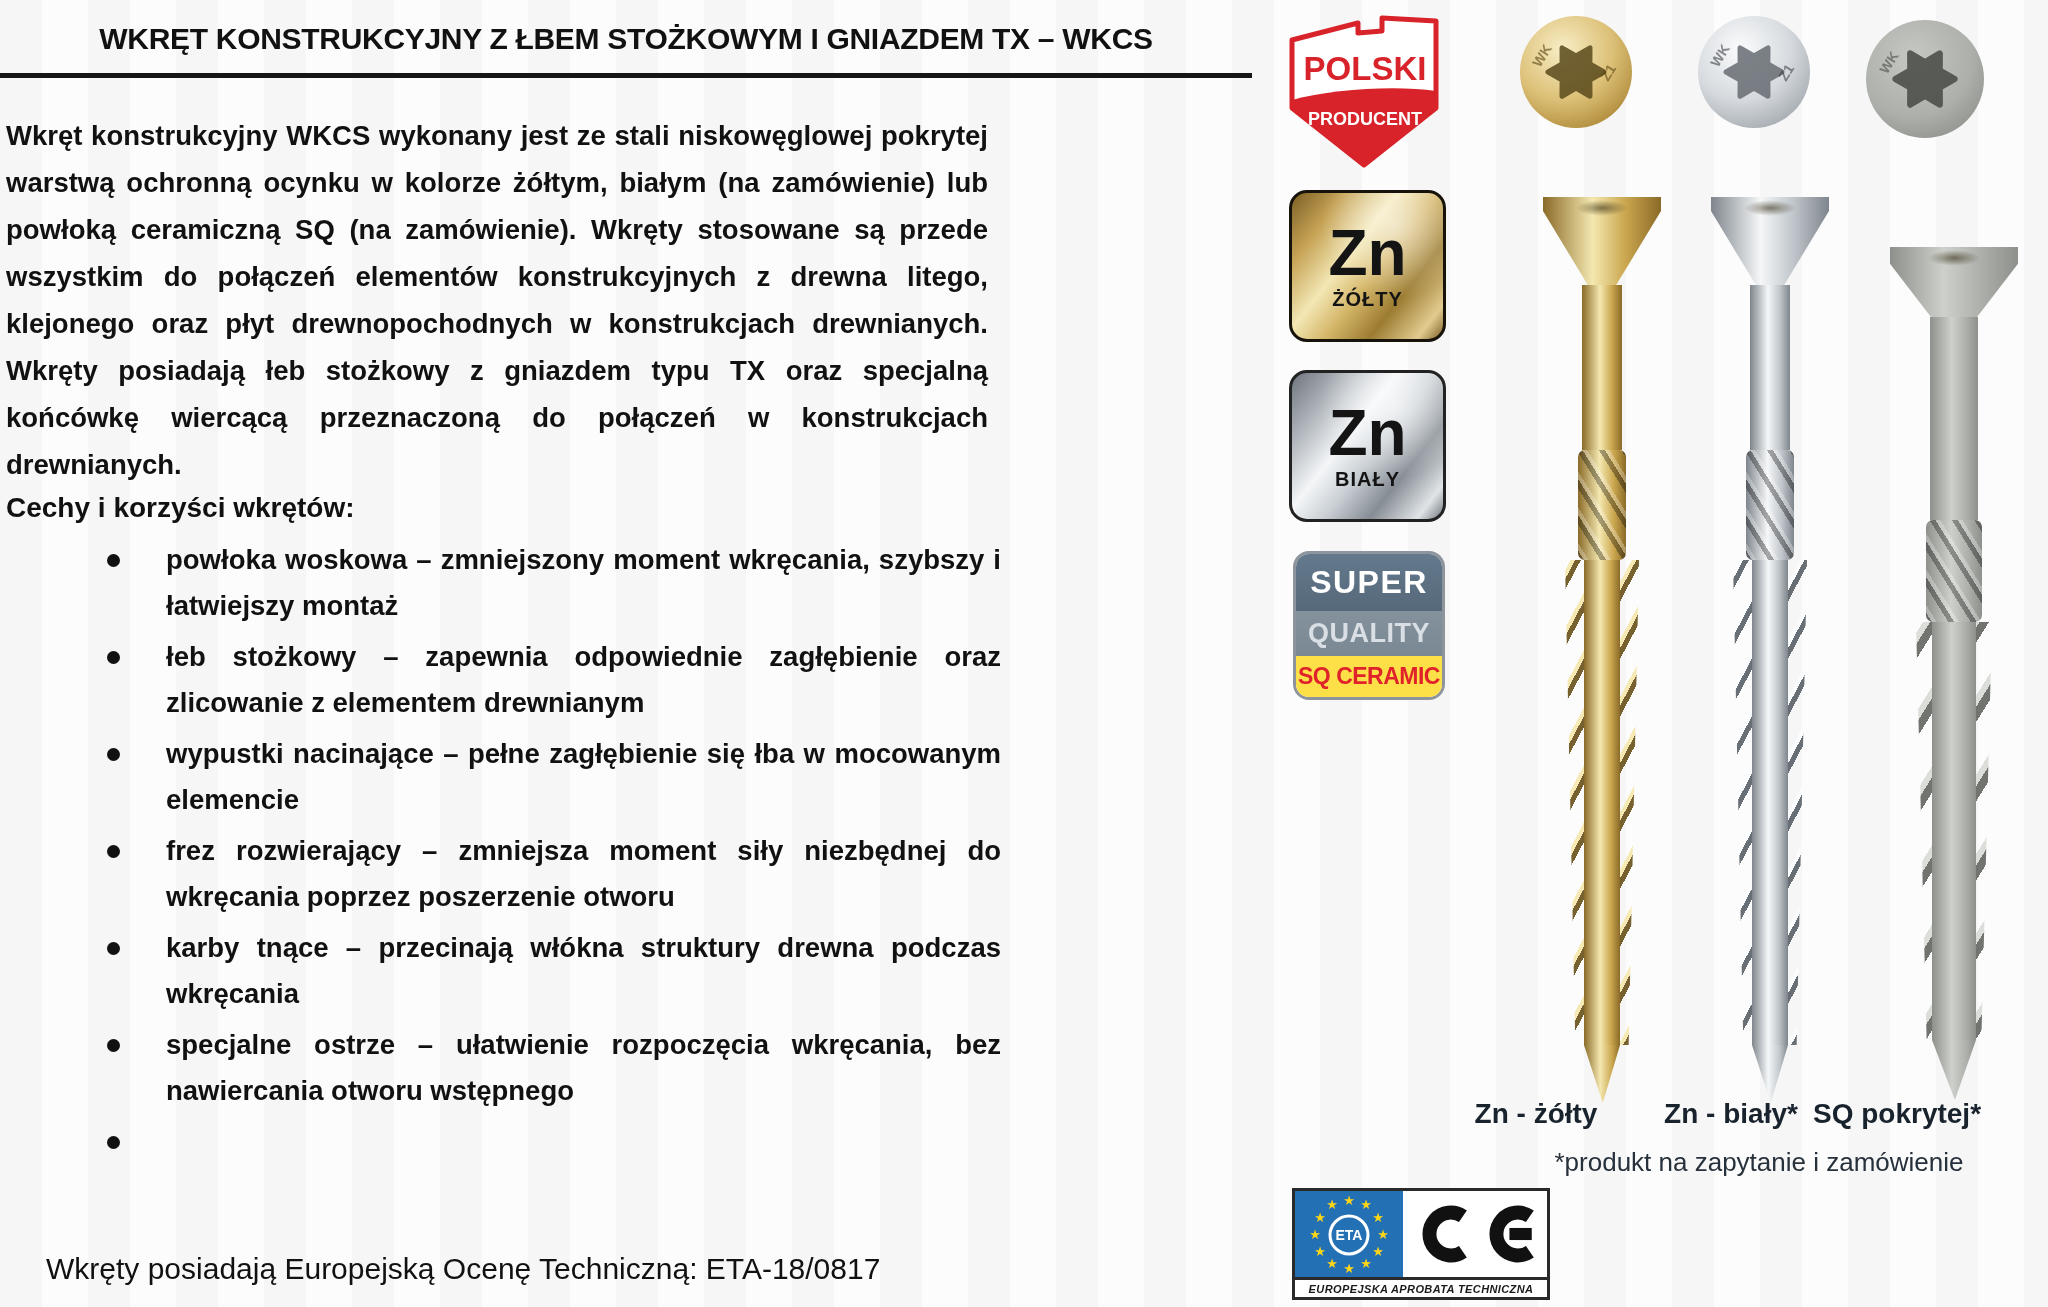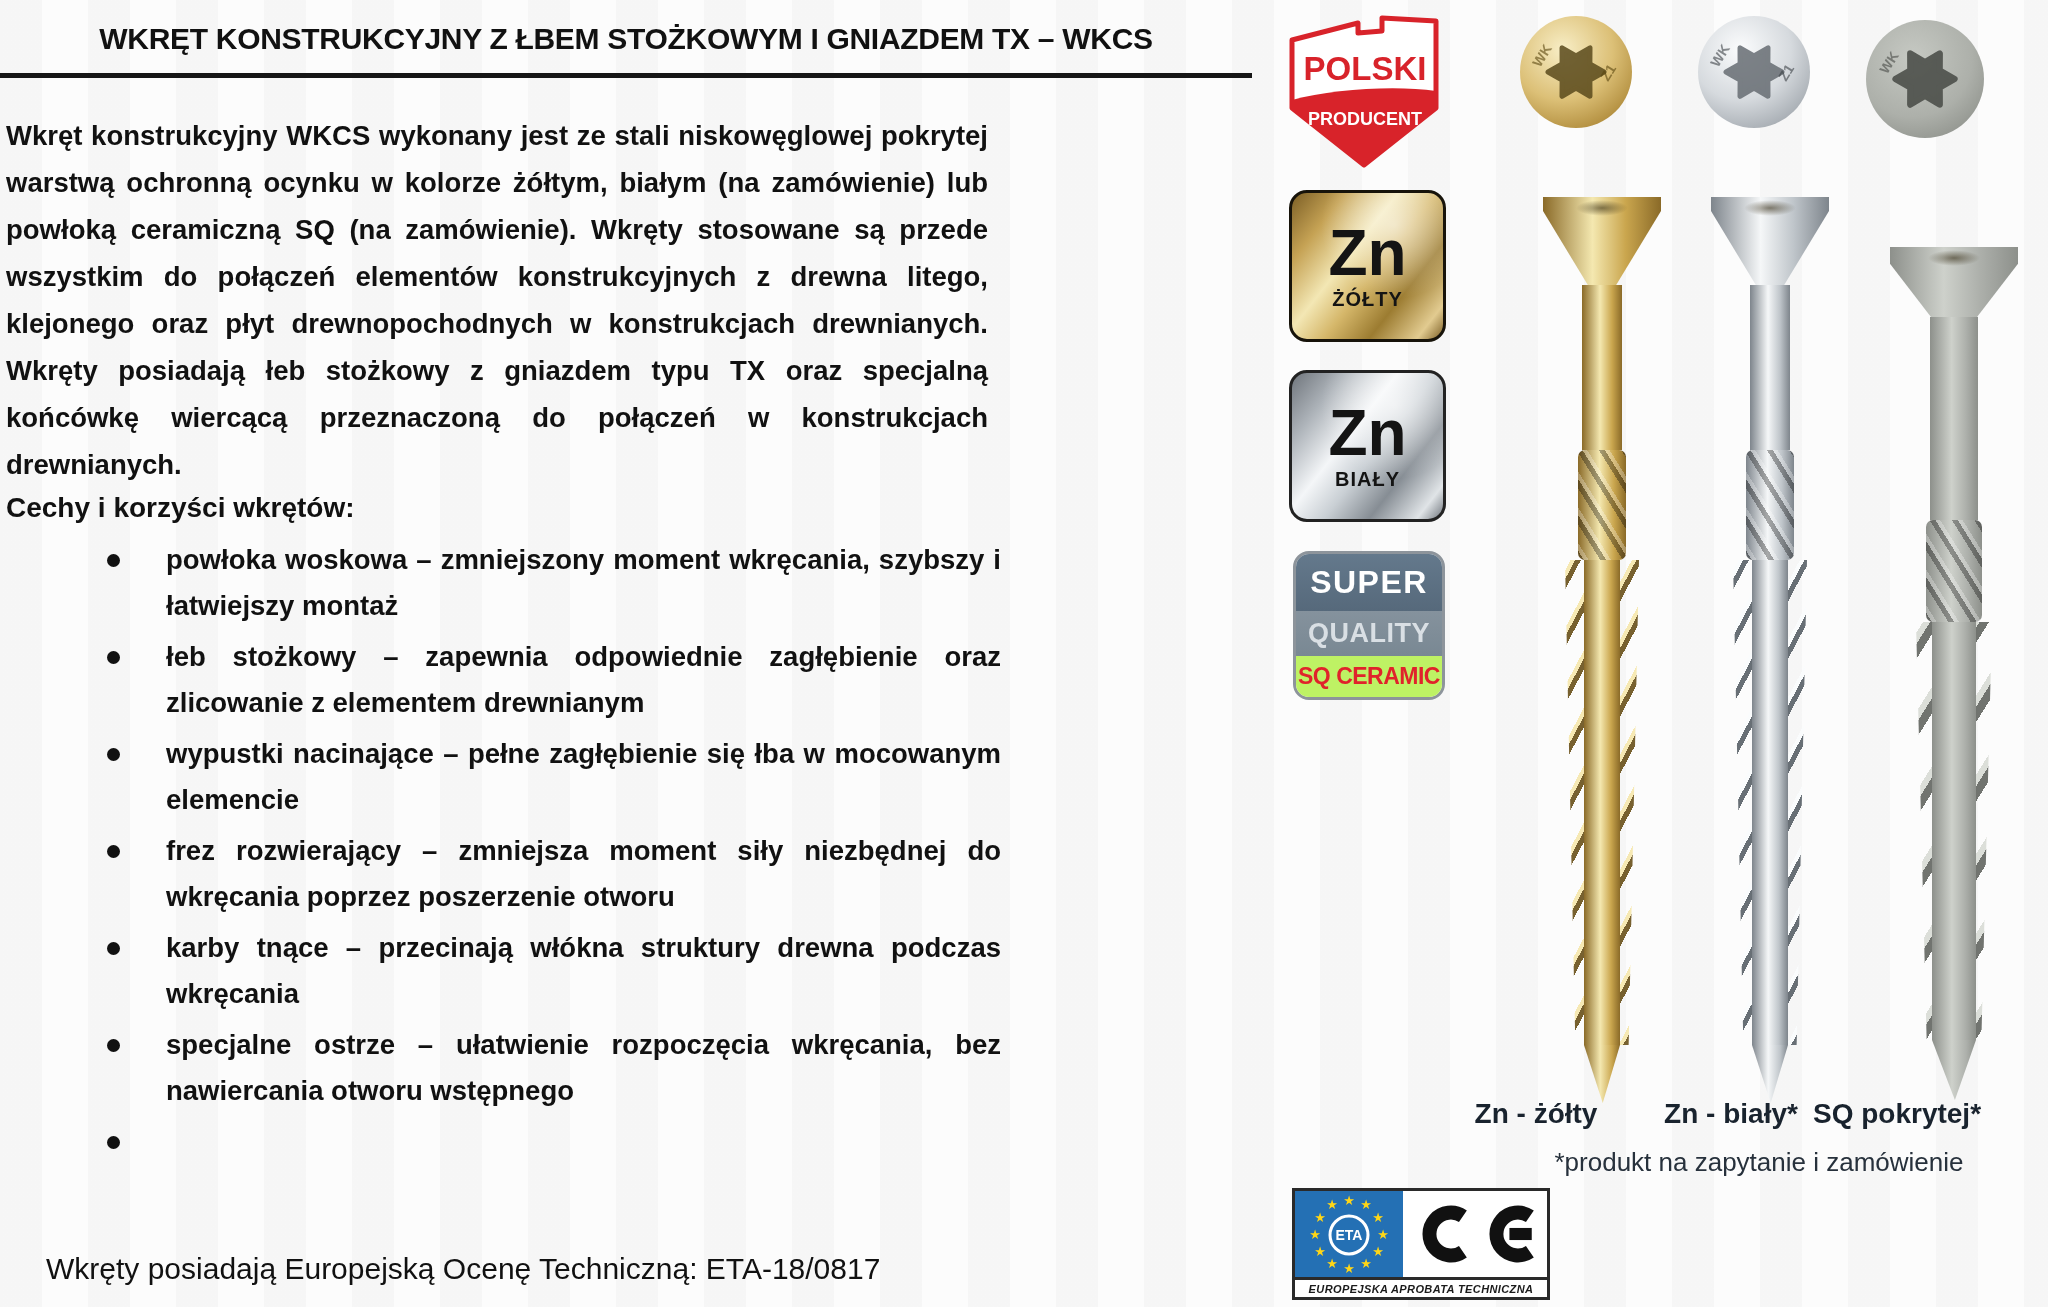--- a/index.html
+++ b/index.html
@@ -37,21 +37,21 @@
       linear-gradient(128deg,#6f757c 0%,#aeb4ba 20%,#f4f6f8 40%,#c9cfd4 55%,#868d94 72%,#e0e4e7 90%,#6f757c 100%); }
   .zn-symbol{ font-size:64px; font-weight:800; line-height:1; color:#141414; }
   .zn-label{ font-size:20px; font-weight:800; letter-spacing:1px; color:#141414; margin-top:3px; }
 
   .super-badge{ position:absolute; left:1293px; top:551px; width:152px; height:149px;
     border:3px solid #8d949b; border-radius:16px; overflow:hidden; display:flex; flex-direction:column; background:#fff; }
   .super-top{ flex:0 0 40%; background:linear-gradient(180deg,#64798c,#56697b); color:#fff;
     font-size:32px; font-weight:800; letter-spacing:1.5px; display:flex; align-items:center; justify-content:center; }
   .super-mid{ flex:0 0 31%; background:linear-gradient(180deg,#85929d,#798893); color:#d9dfe4;
     font-size:27px; font-weight:800; letter-spacing:.5px; display:flex; align-items:center; justify-content:center; }
-  .super-bottom{ flex:1; background:#bef264; color:#e0232b; font-size:23px; font-weight:800;
+  .super-bottom{ flex:1; background:#fde047; color:#e0232b; font-size:23px; font-weight:800;
     display:flex; align-items:center; justify-content:center; letter-spacing:-0.5px; }
 
   
   .cert{ position:absolute; left:1292px; top:1188px; width:258px; border:3px solid #2a2a2a; background:#fff; }
   .cert-main{ display:flex; height:86px; }
   .cert-eta{ width:108px; background:#2470b4; }
   .cert-ce{ flex:1; display:flex; align-items:center; justify-content:center; }
   .cert-caption{ border-top:3px solid #2a2a2a; height:20px; display:flex; align-items:center;
     justify-content:center; font-size:11px; font-weight:700; letter-spacing:.4px; color:#1b1b1b;font-style:italic; }
   .sr{ position:absolute; width:1px; height:1px; overflow:hidden; clip-path:inset(50%); }

